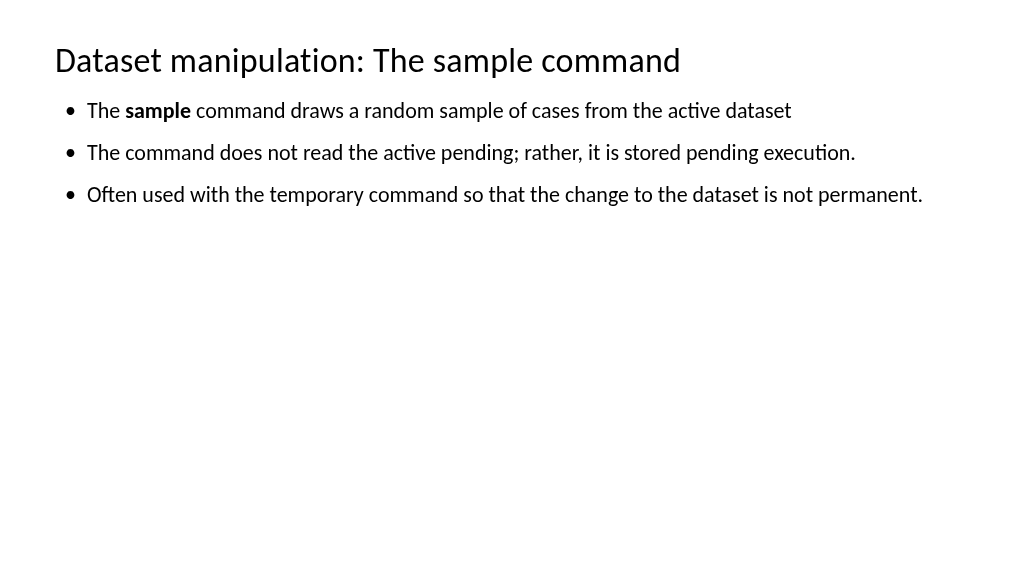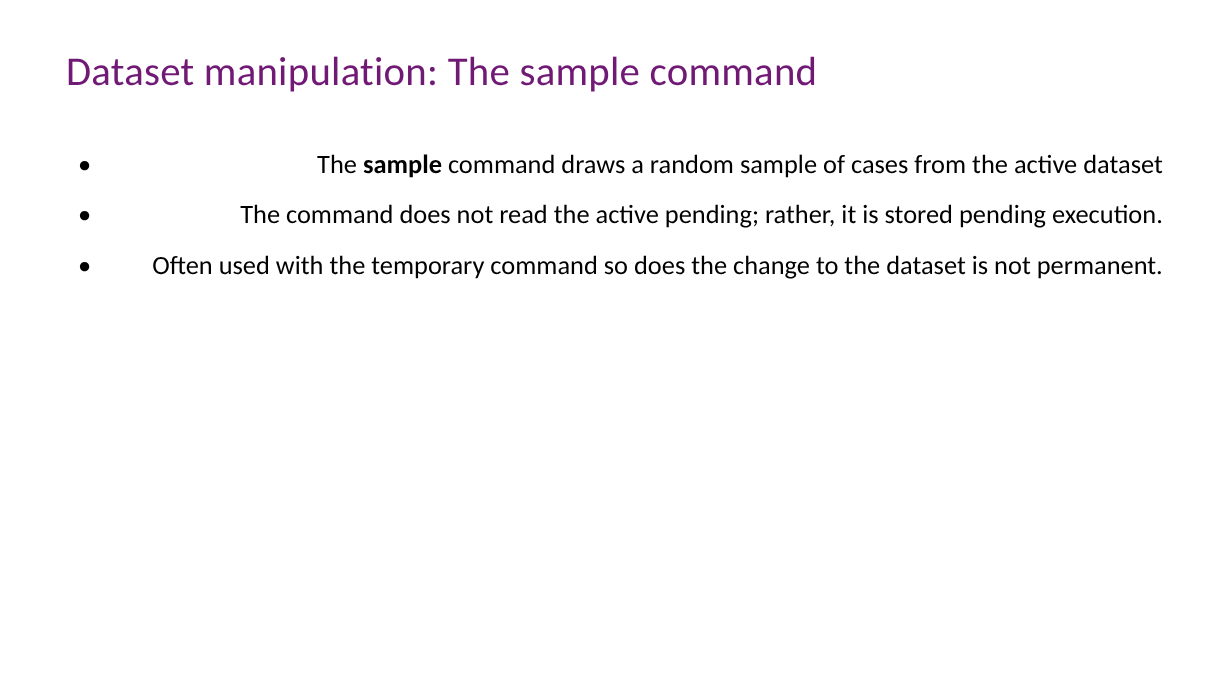--- a/index.html
+++ b/index.html
@@ -12,28 +12,27 @@
       height: 576px;
       background: #ffffff;
       font-family: Calibri, 'Segoe UI', Arial, sans-serif;
       color: #000000;
       padding: 40px 55px 40px 55px;
       overflow: hidden;
     }
     .title {
       font-size: 34px;
       font-weight: 400;
-      color: #701a75;
-      margin-bottom: 42px;
+      color: #000000;
+      margin-bottom: 16px;
       letter-spacing: 0.2px;
     }
     .bullets {
       list-style: none;
       padding-left: 10px;
-      text-align: right;
     }
     .bullets li {
       position: relative;
       padding-left: 22px;
       font-size: 22px;
       line-height: 1.28;
       margin-bottom: 14px;
       color: #000000;
     }
     .bullets li::before {
@@ -54,15 +53,15 @@
 <h1 class="title">Dataset manipulation: The sample command</h1>
 
 <ul class="bullets">
   <li>
     <span>The </span><span class="bold">sample</span><span> command draws a random sample of cases from the active dataset</span>
   </li>
   <li>
     <span>The command does not read the active pending; rather, it is stored pending execution.</span><span class="bold"></span><span></span>
   </li>
   <li>
-    <span>Often used with the temporary command so does the change to the dataset is not permanent.</span><span class="bold"></span><span></span>
+    <span>Often used with the temporary command so that the change to the dataset is not permanent.</span><span class="bold"></span><span></span>
   </li>
 </ul>
 
 </body></html>

